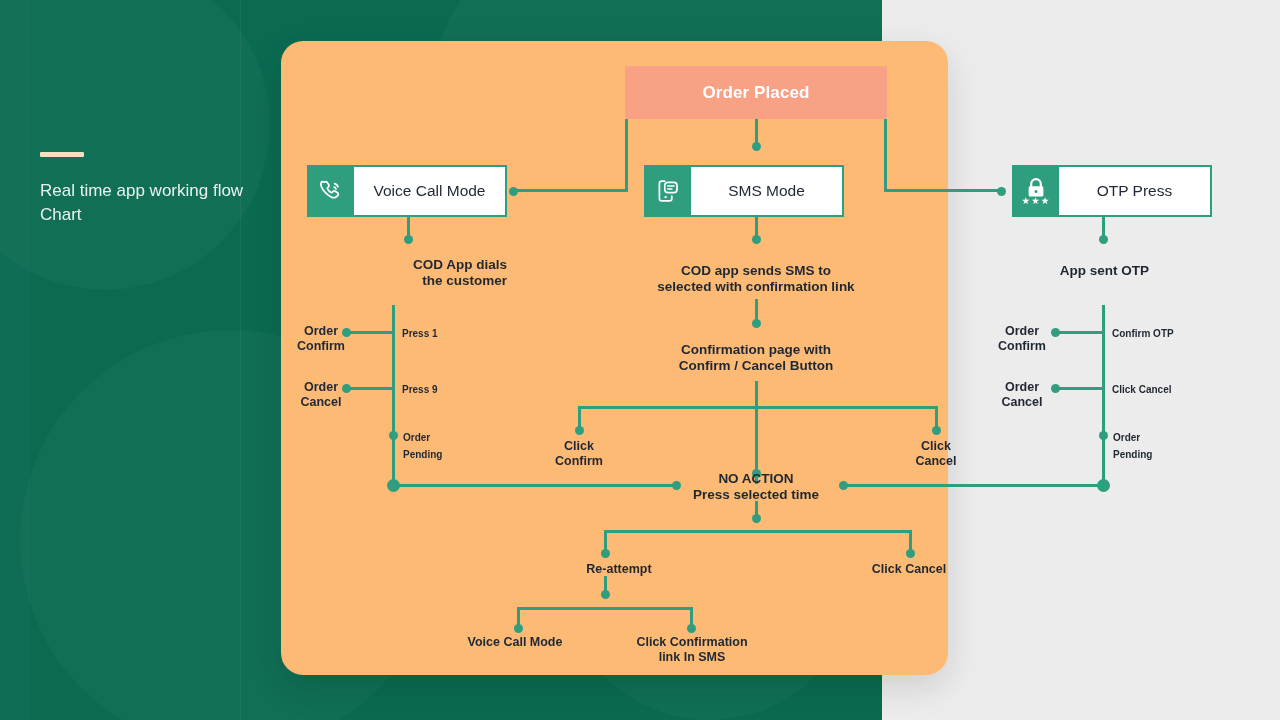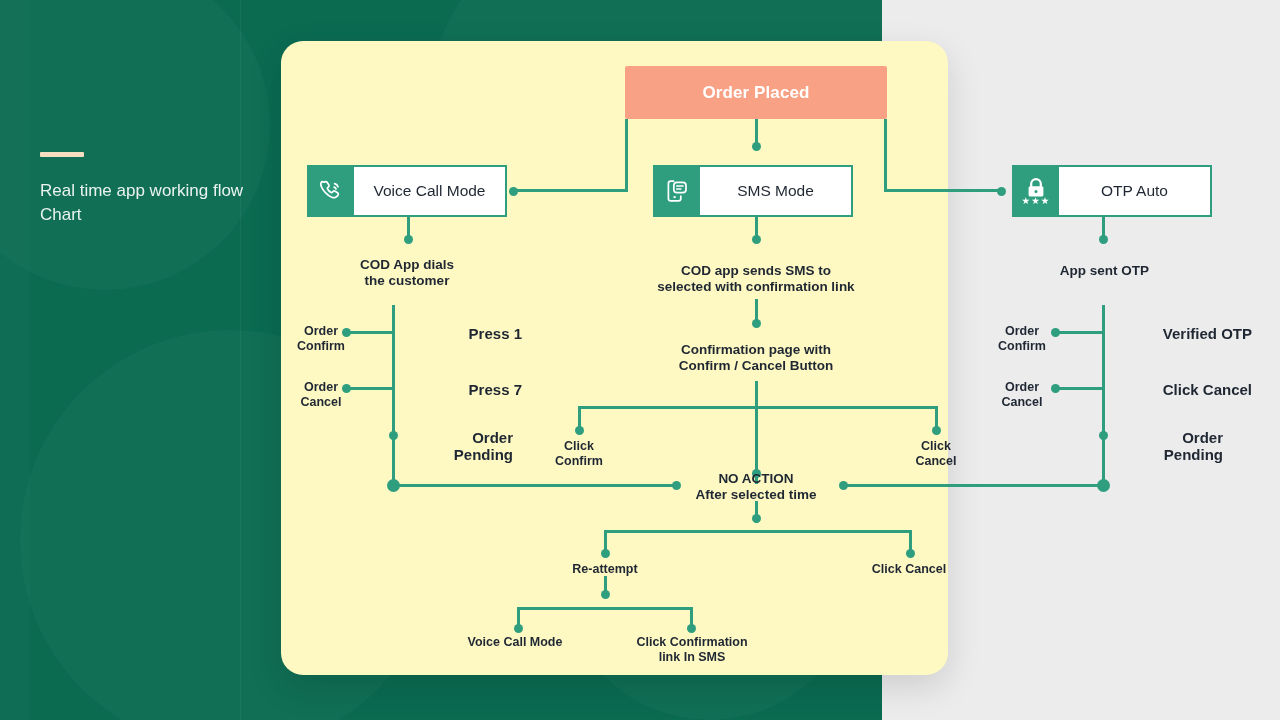--- a/index.html
+++ b/index.html
@@ -30,40 +30,40 @@
   .title{
     color:#ffffff;font-size:34px;line-height:43px;font-weight:bold;
     letter-spacing:-.2px;margin:0;
   }
   .rule{width:44px;height:5px;background:#f6dfc0;margin:24px 0 22px 0;border-radius:1px;}
   .subtitle{color:#eaf3ef;font-size:17px;line-height:24px;margin:0;font-weight:normal;}
 
   
   .card{
     position:absolute;left:281px;top:41px;width:667px;height:634px;
-    background:#fef9c3;border-radius:22px;
+    background:#fdba74;border-radius:22px;
     box-shadow:0 12px 34px rgba(0,0,0,.13);
   }
 
   
   .flow{position:absolute;inset:0;}
 
   
   .ln{position:absolute;background:#2e9e7e;}
   .v{width:3px;}
   .h{height:3px;}
   .dot{position:absolute;width:9px;height:9px;border-radius:50%;background:#2e9e7e;}
   .dot.big{width:13px;height:13px;}
 
   .lbl{
     position:absolute;color:#1f2733;font-size:12.5px;line-height:15px;
     font-weight:bold;text-align:center;white-space:pre-line;
   }
   .lbl.lg{font-size:13.5px;line-height:16px;}
-  .lbl.side{text-align:right;font-size:15px;line-height:17px;}
+  .lbl.side{text-align:left;font-size:10px;line-height:17px;}
   .lbl.note{font-weight:normal;font-size:11.5px;line-height:15px;color:#3b4350;}
 
   
   .order-placed{
     position:absolute;left:344px;top:25px;width:262px;height:53px;
     background:#f9a184;border-radius:2px;
     display:flex;align-items:center;justify-content:center;
   }
   .order-placed span{color:#ffffff;font-size:17px;font-weight:bold;letter-spacing:.1px;}
 
@@ -72,21 +72,21 @@
   .mode .ico{
     width:47px;background:#2e9e7e;display:flex;align-items:center;justify-content:center;
     flex:0 0 47px;
   }
   .mode .body{
     flex:1;background:#ffffff;border:2.5px solid #2e9e7e;border-left:none;
     display:flex;align-items:center;justify-content:center;
   }
   .mode .body span{color:#1f2733;font-size:15.5px;font-weight:normal;}
   .mode-voice{left:26px;top:124px;width:200px;}
-  .mode-sms{left:372px;top:124px;width:200px;}
+  .mode-sms{left:363px;top:124px;width:200px;}
   .mode-otp{left:731px;top:124px;width:200px;}
 
   svg{display:block;}
 </style>
 </head>
 <body>
 
 <div class="stage">
 
   <div class="green-panel">
@@ -154,42 +154,42 @@
           <svg width="28" height="30" viewBox="0 0 28 30">
             <path d="M9.2 10.4V7.9a4.8 4.8 0 0 1 9.6 0v2.5" fill="none" stroke="#ffffff" stroke-width="2.2" stroke-linecap="round"></path>
             <rect x="6.6" y="10.2" width="14.8" height="10.4" rx="1.6" fill="#ffffff"></rect>
             <circle cx="14" cy="15.4" r="1.5" fill="#2e9e7e"></circle>
             <g fill="#ffffff">
               <text x="14" y="28.4" font-size="9.5" font-family="DejaVu Sans, sans-serif" text-anchor="middle" letter-spacing="1.2">★★★</text>
             </g>
           </svg>
         </div>
         <div class="body">
-          <span>OTP Auto</span>
+          <span>OTP Press</span>
         </div>
       </div>
 
       <div class="ln v" style="left:126px;top:176px;height:22px;"></div>
       <div class="dot" style="left:122.5px;top:194px;"></div>
-      <div class="lbl lg" style="left:26px;top:216px;width:200px;">COD App dials
+      <div class="lbl lg" style="left:26px;top:216px;width:200px;text-align:right;">COD App dials
 the customer</div>
 
       <div class="ln v" style="left:111px;top:264px;height:186px;"></div>
 
       <div class="ln h" style="left:65px;top:290px;width:49px;"></div>
       <div class="dot" style="left:61px;top:287px;"></div>
       <div class="lbl" style="left:12px;top:283px;width:56px;">Order
 Confirm</div>
       <div class="lbl side" style="left:121px;top:284px;width:120px;">Press 1</div>
 
       <div class="ln h" style="left:65px;top:346px;width:49px;"></div>
       <div class="dot" style="left:61px;top:343px;"></div>
       <div class="lbl" style="left:12px;top:339px;width:56px;">Order
 Cancel</div>
-      <div class="lbl side" style="left:121px;top:340px;width:120px;">Press 7</div>
+      <div class="lbl side" style="left:121px;top:340px;width:120px;">Press 9</div>
 
       <div class="dot" style="left:108px;top:390px;"></div>
       <div class="lbl side" style="left:122px;top:388px;width:110px;">Order
 Pending</div>
 
       <div class="dot big" style="left:106px;top:438px;"></div>
       <div class="ln h" style="left:112px;top:443px;width:287px;"></div>
       <div class="dot" style="left:391px;top:440px;"></div>
 
       <div class="ln v" style="left:474px;top:176px;height:22px;"></div>
@@ -211,33 +211,33 @@
       <div class="dot" style="left:294px;top:385px;"></div>
       <div class="lbl" style="left:258px;top:398px;width:80px;">Click
 Confirm</div>
 
       <div class="dot" style="left:651px;top:385px;"></div>
       <div class="lbl" style="left:615px;top:398px;width:80px;">Click
 Cancel</div>
 
       <div class="dot" style="left:471px;top:428px;"></div>
       <div class="lbl lg" style="left:375px;top:430px;width:200px;">NO ACTION
-After selected time</div>
+Press selected time</div>
 
       <div class="ln v" style="left:821px;top:176px;height:22px;"></div>
       <div class="dot" style="left:817.5px;top:194px;"></div>
       <div class="lbl lg" style="left:731px;top:222px;width:185px;">App sent OTP</div>
 
       <div class="ln v" style="left:821px;top:264px;height:186px;"></div>
 
       <div class="ln h" style="left:774px;top:290px;width:50px;"></div>
       <div class="dot" style="left:770px;top:287px;"></div>
       <div class="lbl" style="left:712px;top:283px;width:58px;">Order
 Confirm</div>
-      <div class="lbl side" style="left:831px;top:284px;width:140px;">Verified OTP</div>
+      <div class="lbl side" style="left:831px;top:284px;width:140px;">Confirm OTP</div>
 
       <div class="ln h" style="left:774px;top:346px;width:50px;"></div>
       <div class="dot" style="left:770px;top:343px;"></div>
       <div class="lbl" style="left:712px;top:339px;width:58px;">Order
 Cancel</div>
       <div class="lbl side" style="left:831px;top:340px;width:140px;">Click Cancel</div>
 
       <div class="dot" style="left:818px;top:390px;"></div>
       <div class="lbl side" style="left:832px;top:388px;width:110px;">Order
 Pending</div>
@@ -247,21 +247,21 @@
       <div class="dot" style="left:558px;top:440px;"></div>
 
       <div class="ln v" style="left:474px;top:460px;height:22px;"></div>
       <div class="dot" style="left:470.5px;top:473px;"></div>
 
       <div class="ln h" style="left:323px;top:489px;width:308px;"></div>
       <div class="ln v" style="left:323px;top:489px;height:21px;"></div>
       <div class="ln v" style="left:628px;top:489px;height:21px;"></div>
 
       <div class="dot" style="left:320px;top:508px;"></div>
-      <div class="lbl" style="left:274px;top:521px;width:100px;">Re-attempt</div>
+      <div class="lbl" style="left:288px;top:521px;width:100px;">Re-attempt</div>
 
       <div class="dot" style="left:625px;top:508px;"></div>
       <div class="lbl" style="left:573px;top:521px;width:110px;">Click Cancel</div>
 
       <div class="ln v" style="left:323px;top:535px;height:20px;"></div>
       <div class="dot" style="left:320px;top:549px;"></div>
       <div class="ln h" style="left:236px;top:566px;width:176px;"></div>
       <div class="ln v" style="left:236px;top:566px;height:20px;"></div>
       <div class="ln v" style="left:409px;top:566px;height:20px;"></div>
 

